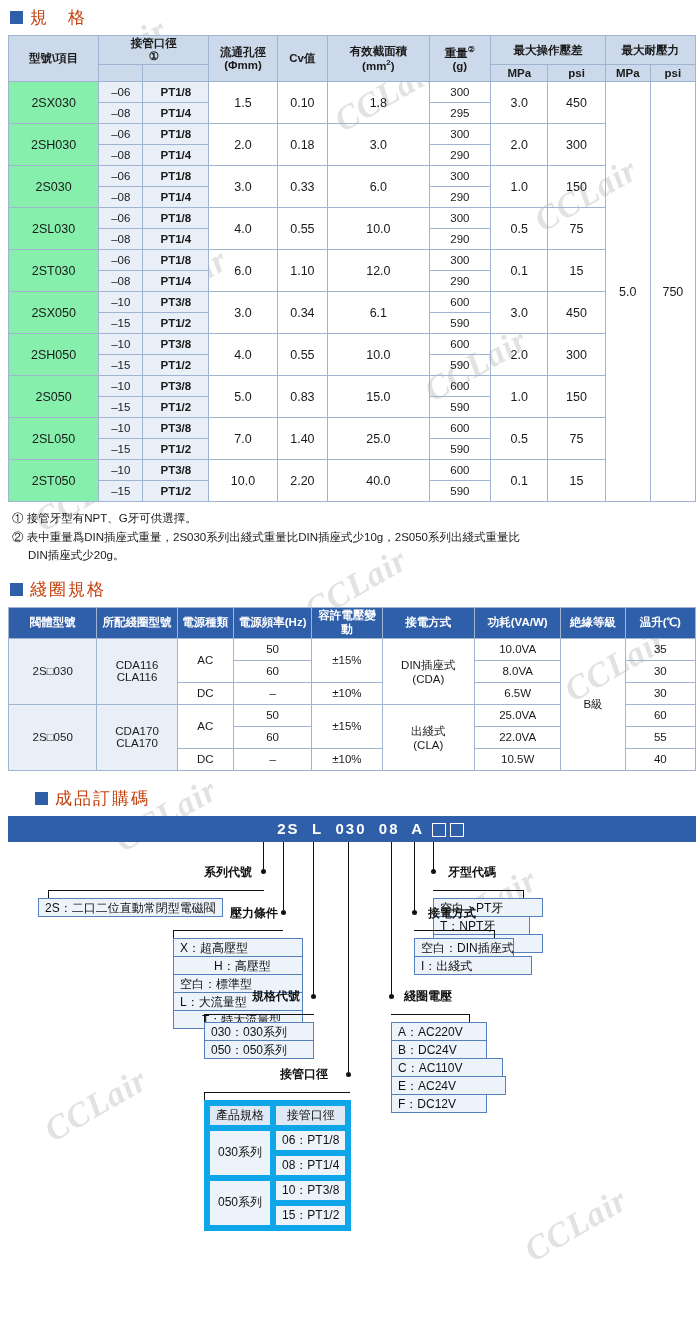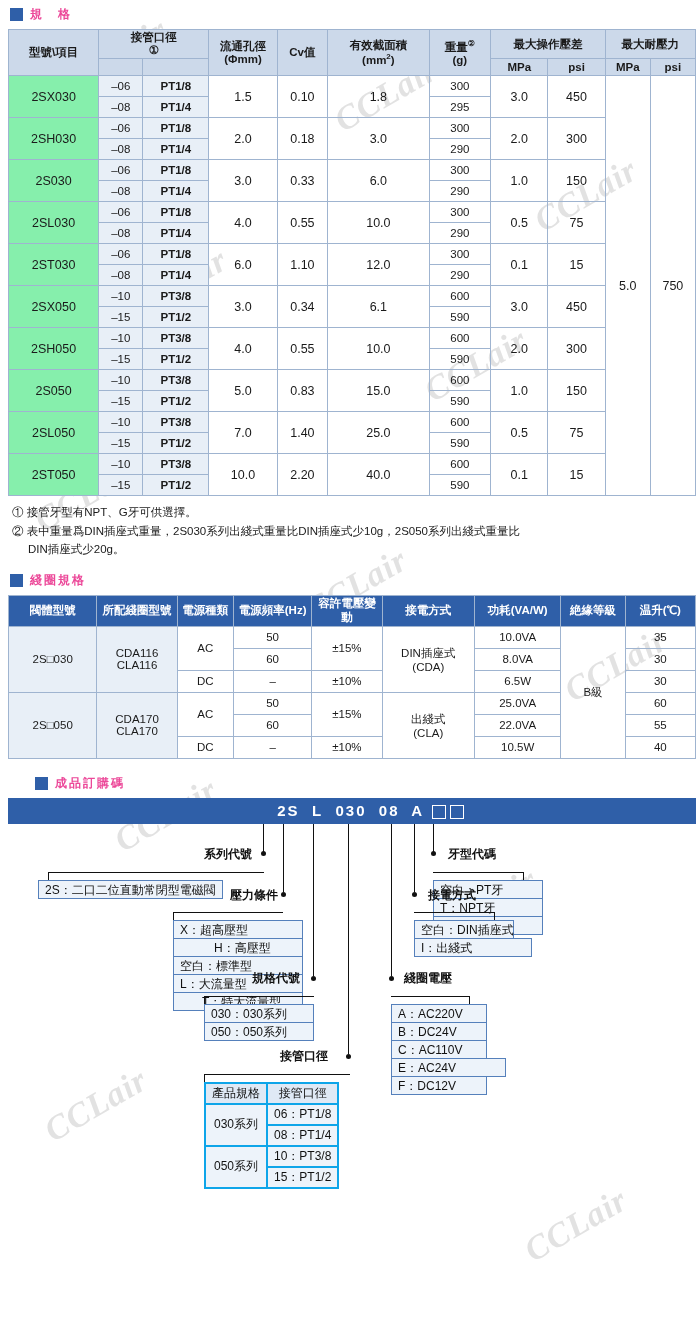--- a/index.html
+++ b/index.html
@@ -16,21 +16,21 @@
   
   .wm {
     position:absolute; color:#e2e2e2; font-style:italic; font-weight:bold;
     font-size:34px; letter-spacing:1px; transform:rotate(-30deg);
     pointer-events:none; z-index:0; font-family:"Liberation Serif", serif;
   }
 
   
   .sec-head { display:flex; align-items:center; gap:7px; margin:6px 0 6px 4px; position:relative; z-index:2; }
   .sec-head .sq { width:13px; height:13px; background:#2f5fa8; display:block; }
-  .sec-head .t { font-size:12px; font-weight:bold; color:#ec4899; letter-spacing:2px; }
+  .sec-head .t { font-size:17px; font-weight:normal; color:#c2410c; letter-spacing:2px; }
 
   
   table { border-collapse:collapse; position:relative; z-index:2; background:transparent; }
   .spec { width:688px; margin-left:2px; }
   .spec th, .spec td {
     border:1px solid #9fb4d0; text-align:center; vertical-align:middle;
     font-size:11.5px; color:#1a1a1a; padding:1px 2px;
   }
   .spec thead th {
     background:#ccd9ea; font-weight:bold; height:17px; line-height:1.15;
@@ -76,21 +76,21 @@
   .ocode .hline { position:absolute; height:1px; background:#111; }
   .ocode .bx {
     position:absolute; border:1px solid #5580bb; background:#edf3fa;
     font-size:12px; padding:1px 6px; white-space:nowrap; color:#111;
     line-height:16px; height:19px;
   }
   .ocode .grp { position:absolute; }
   .ocode .grp .bx { position:relative; display:block; margin-bottom:-1px; }
   table.mini { border-collapse:collapse; position:absolute; }
   table.mini td {
-    border:2px solid #0ea5e9; background:#edf3fa; font-size:12px;
+    border:6px solid #0ea5e9; background:#edf3fa; font-size:12px;
     padding:1px 6px; height:21px; white-space:nowrap; text-align:center; color:#111;
   }
   table.mini td.hd { background:#dfe9f5; }
 </style>
 </head>
 <body>
 
 <div class="page">
 
   <div class="wm" style="left:60px; top:30px;">CCLair</div>
@@ -485,40 +485,40 @@
       </tr>
     </tbody>
       </table>
 
     <div class="dot" style="left:423px; top:27px;"></div>
     <div class="cap" style="left:440px; top:22px;">牙型代碼</div>
     <div class="hline" style="left:425px; top:48px; width:90px;"></div>
     <div class="vline" style="left:515px; top:48px; height:8px;"></div>
     <div class="grp" style="left:425px; top:56px; width:110px;">
       <div class="bx" style="width:110px;">空白：PT牙</div>
-      <div class="bx" style="width:110px;">T：NPT牙</div>
+      <div class="bx" style="width:97px;">T：NPT牙</div>
       <div class="bx" style="width:110px;">G：G牙</div>
     </div>
 
     <div class="dot" style="left:404px; top:68px;"></div>
     <div class="cap" style="left:420px; top:63px;">接電方式</div>
     <div class="hline" style="left:406px; top:88px; width:80px;"></div>
     <div class="vline" style="left:486px; top:88px; height:8px;"></div>
     <div class="grp" style="left:406px; top:96px; width:118px;">
       <div class="bx" style="width:100px;">空白：DIN插座式</div>
       <div class="bx" style="width:118px;">I：出綫式</div>
     </div>
 
     <div class="dot" style="left:381px; top:152px;"></div>
     <div class="cap" style="left:396px; top:146px;">綫圈電壓</div>
     <div class="hline" style="left:383px; top:172px; width:78px;"></div>
     <div class="vline" style="left:461px; top:172px; height:8px;"></div>
     <div class="grp" style="left:383px; top:180px; width:96px;">
       <div class="bx" style="width:96px;">A：AC220V</div>
       <div class="bx" style="width:96px;">B：DC24V</div>
-      <div class="bx" style="width:96px;">C：AC110V</div>
+      <div class="bx" style="width:112px;">C：AC110V</div>
       <div class="bx" style="width:115px;">E：AC24V</div>
       <div class="bx" style="width:96px;">F：DC12V</div>
     </div>
 
   </div>
 
 </div>
 
 </body></html>

